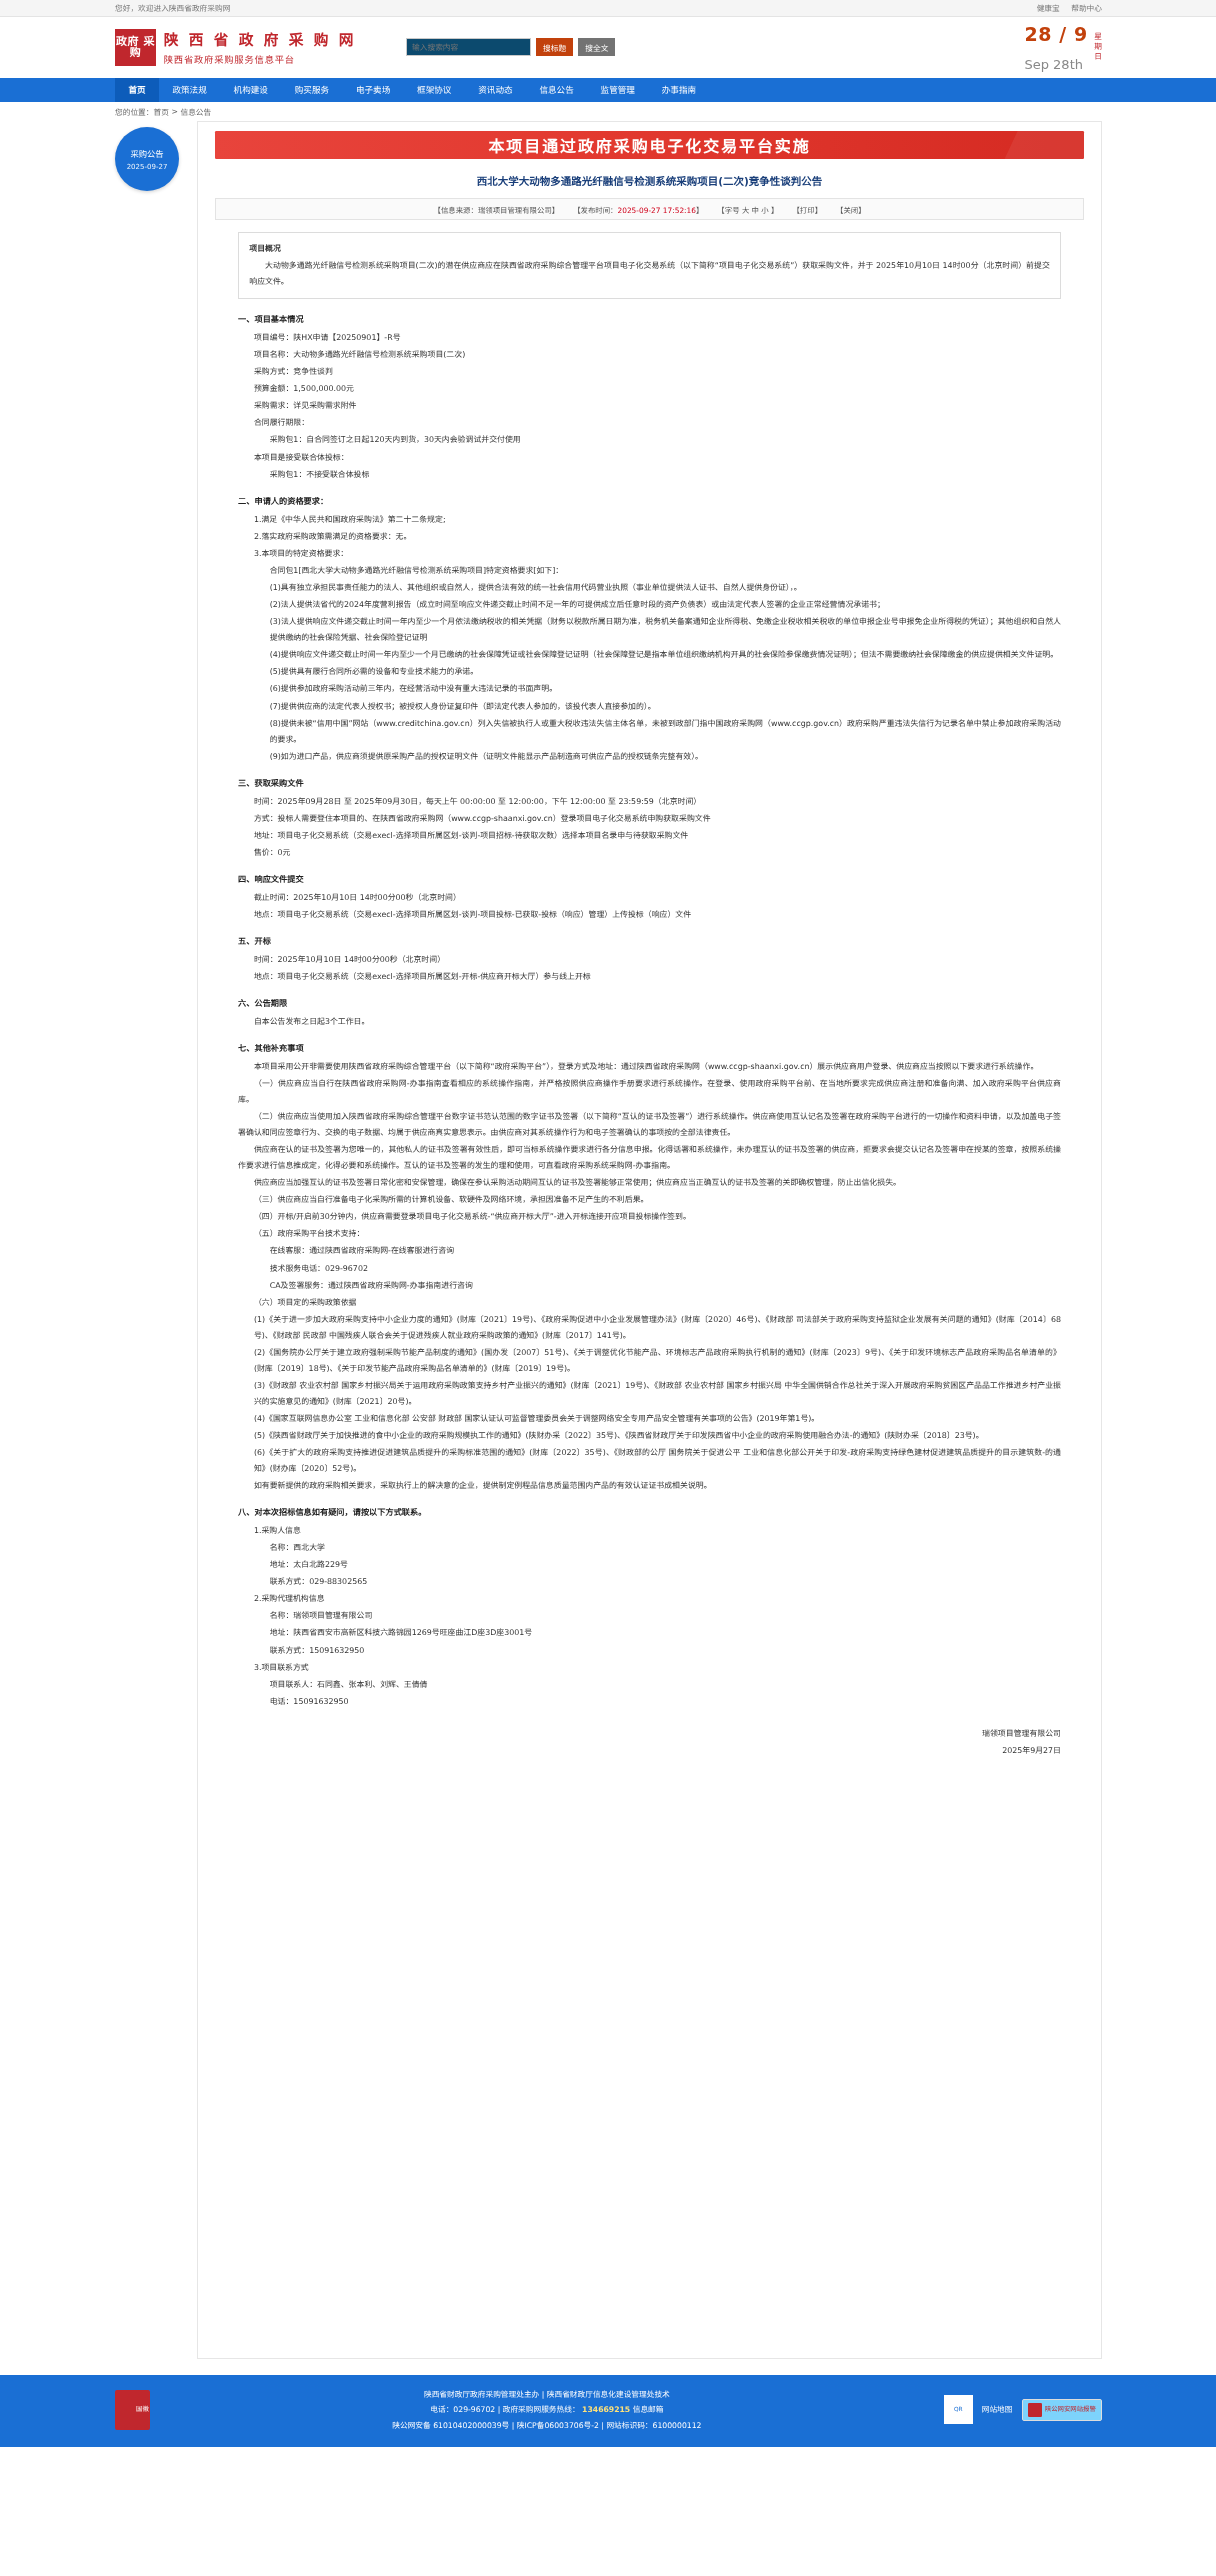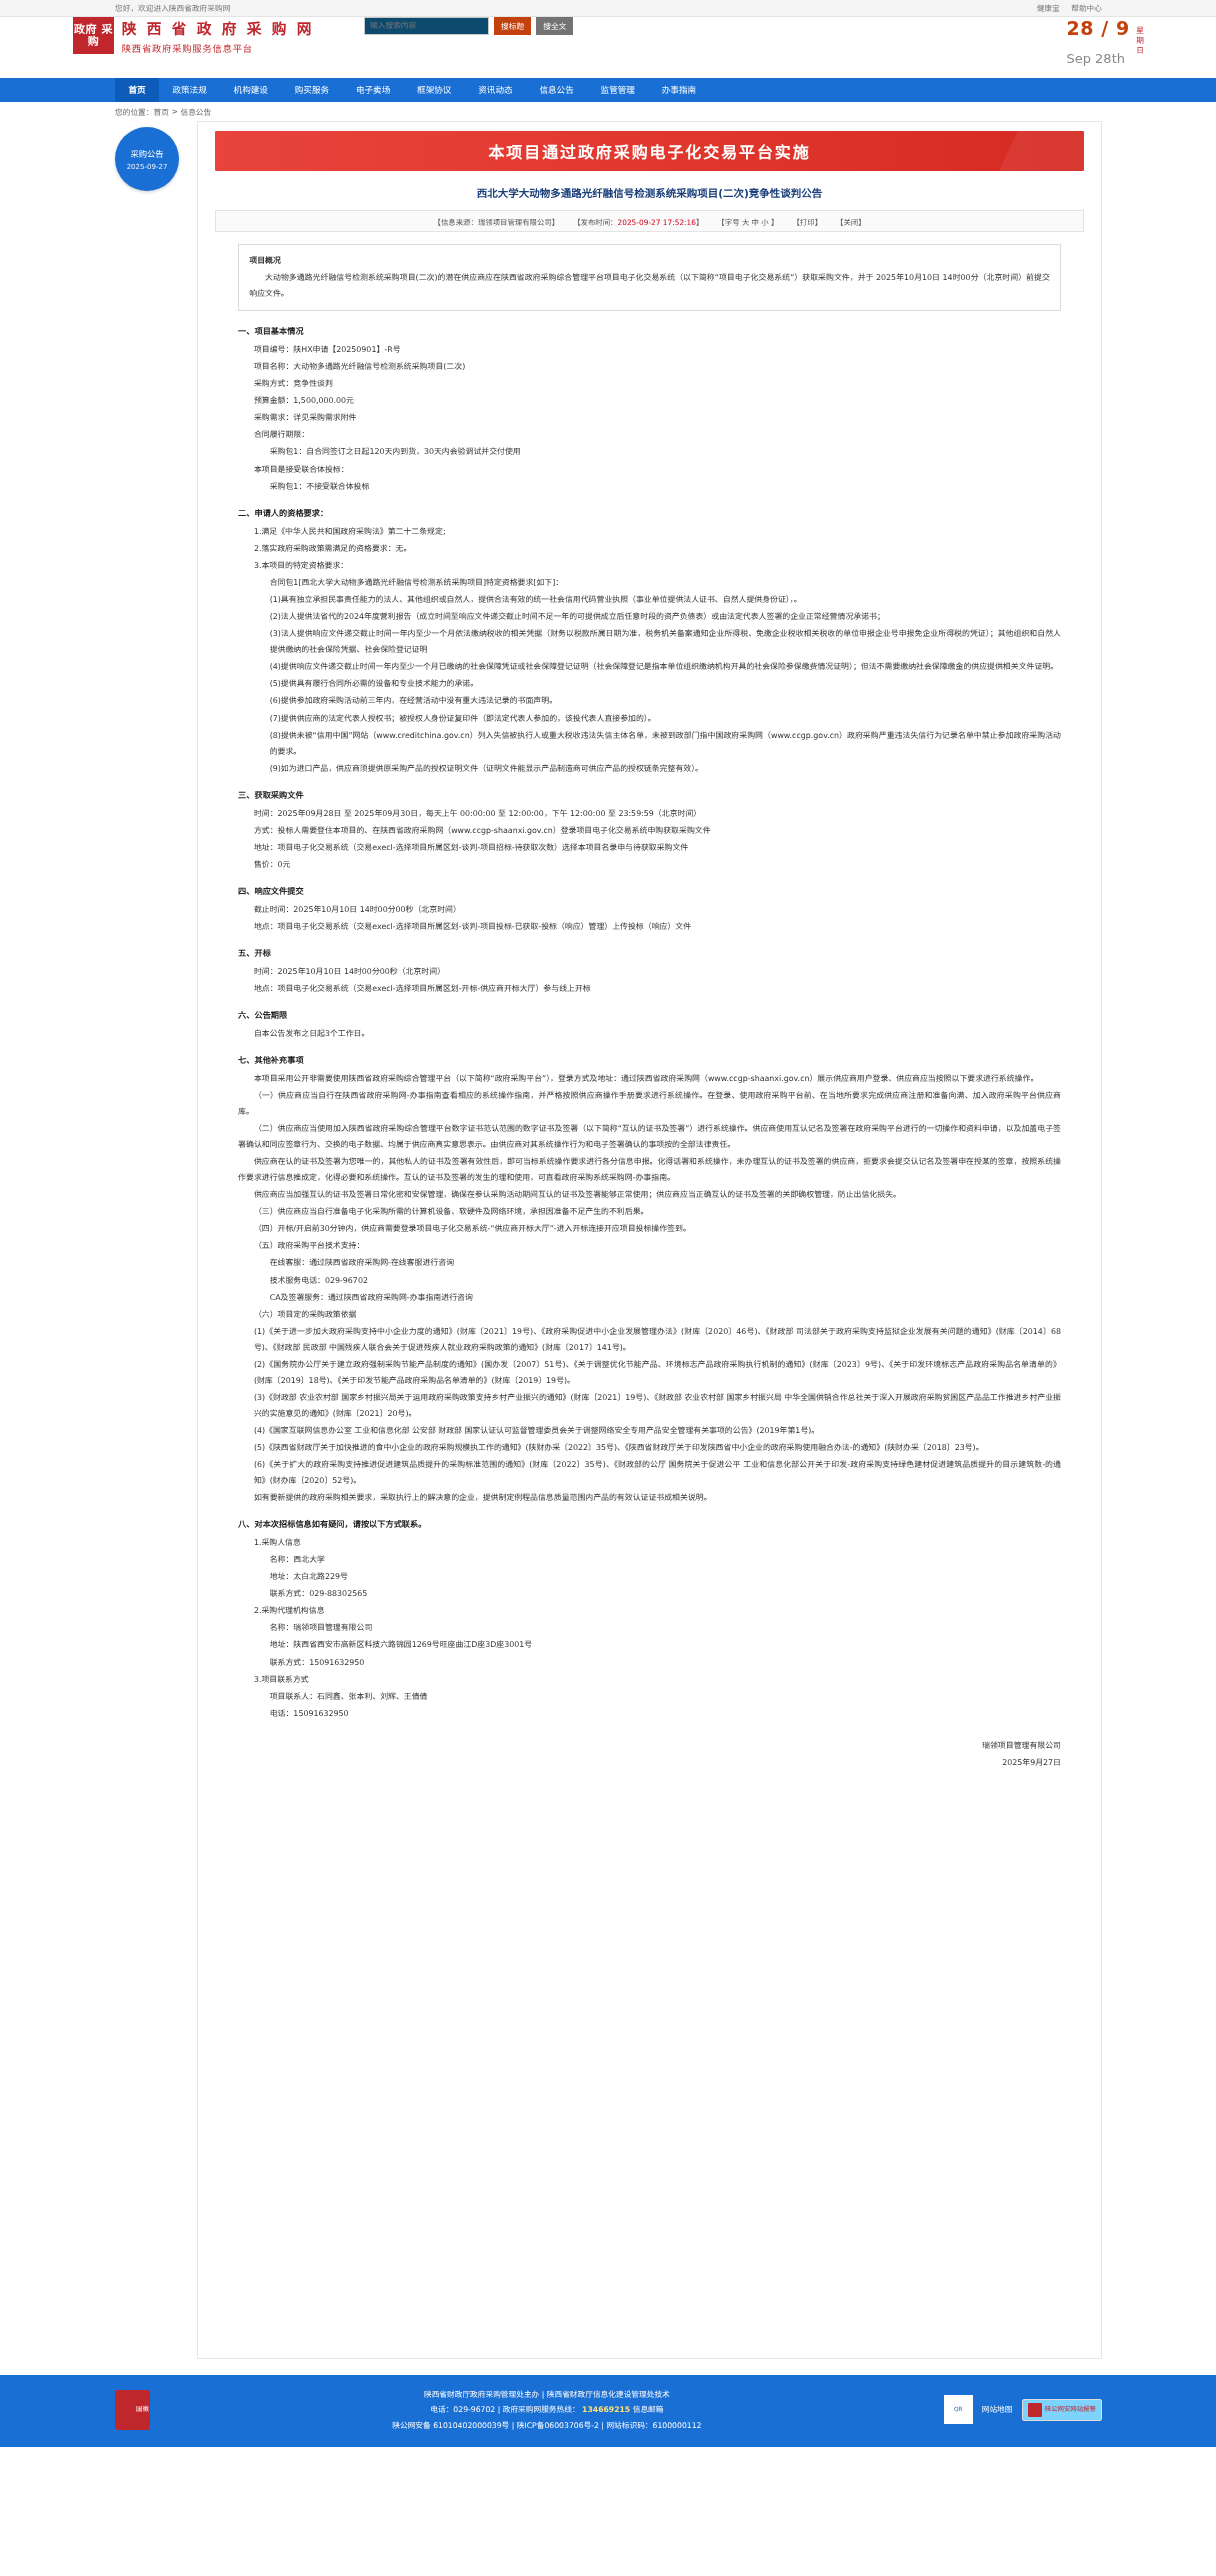--- a/index.html
+++ b/index.html
@@ -22,22 +22,22 @@
     color: #777;
   }
   .topbar .left { flex: 1; }
   .topbar .right { display:flex; gap: 11.5px; align-items:center; }
   .topbar .right span { color:#777; }
 
   .header {
     height: 61px;
     background: #ffffff;
     display: flex;
-    align-items: flex-start;
-    padding: 0 73px;
+    align-items: center;
+    padding: 0 115px;
   }
   .logo-block { display:flex; align-items:center; gap:7.7px; }
   .logo-mark {
     width: 41px; height: 37px; background: #c0272d; color: #fff;
     display:flex; align-items:center; justify-content:center;
     font-size: 11px; font-weight: bold; line-height: 1.05; text-align:center;
     letter-spacing: 0.6px;
     font-family: "DejaVu Sans", "Liberation Sans", sans-serif;
   }
   .logo-text .l1 {
@@ -96,21 +96,21 @@
     align-items:center; justify-content:center; gap:3.8px;
     font-size: 8.3px; box-shadow: 0 1.3px 3.8px rgba(0,0,0,.18);
   }
   .side-badge .d { font-size: 7px; opacity:.92; }
 
   .content {
     flex: 1; background:#fff; border:0.6px solid #e6e6e6; margin-left: 5.1px;
     padding: 0 0 19px 0; min-height: 2238px;
   }
   .banner {
-    margin: 9px 16.6px 0 16.6px; height: 40px;
+    margin: 9px 16.6px 0 16.6px; height: 28px;
     background: linear-gradient(90deg,#e8443c 0%, #e2392f 45%, #d52a22 100%);
     display:flex; align-items:center; justify-content:center;
     color:#fff; font-size: 16px; font-weight:bold; letter-spacing: 1.9px;
     border-radius: 1.3px; position: relative; overflow:hidden;
   }
   .banner:after{
     content:""; position:absolute; right:-25.6px; top:-19px; width:102px;height:102px;
     background: rgba(255,255,255,.07); transform: rotate(25deg);
   }
   .doc-title {

